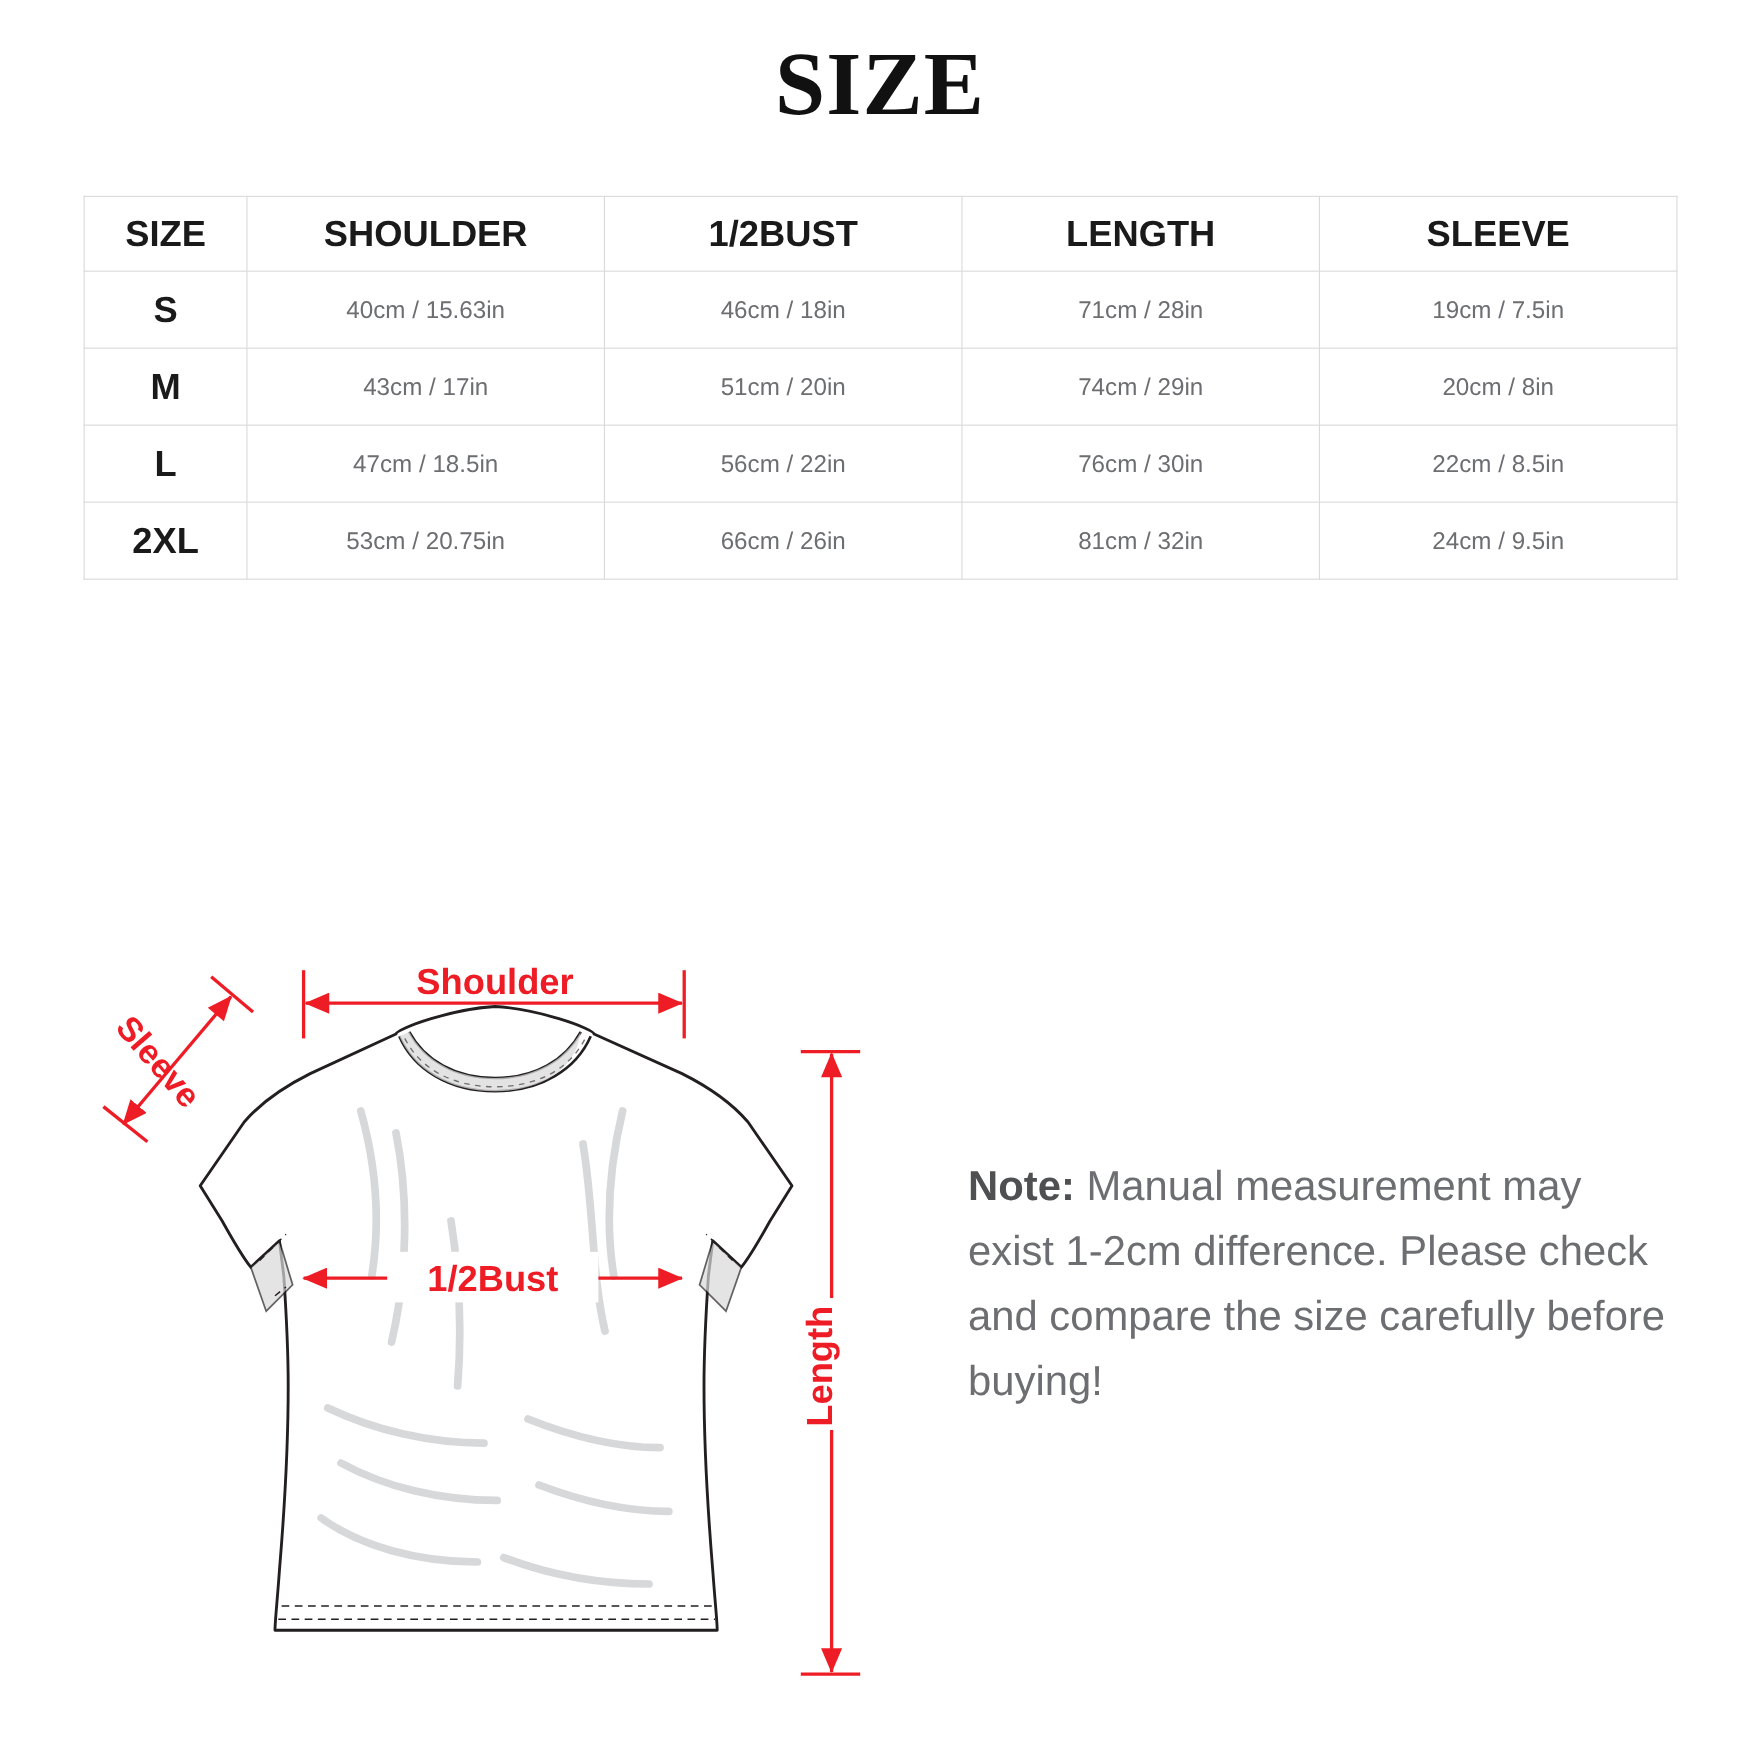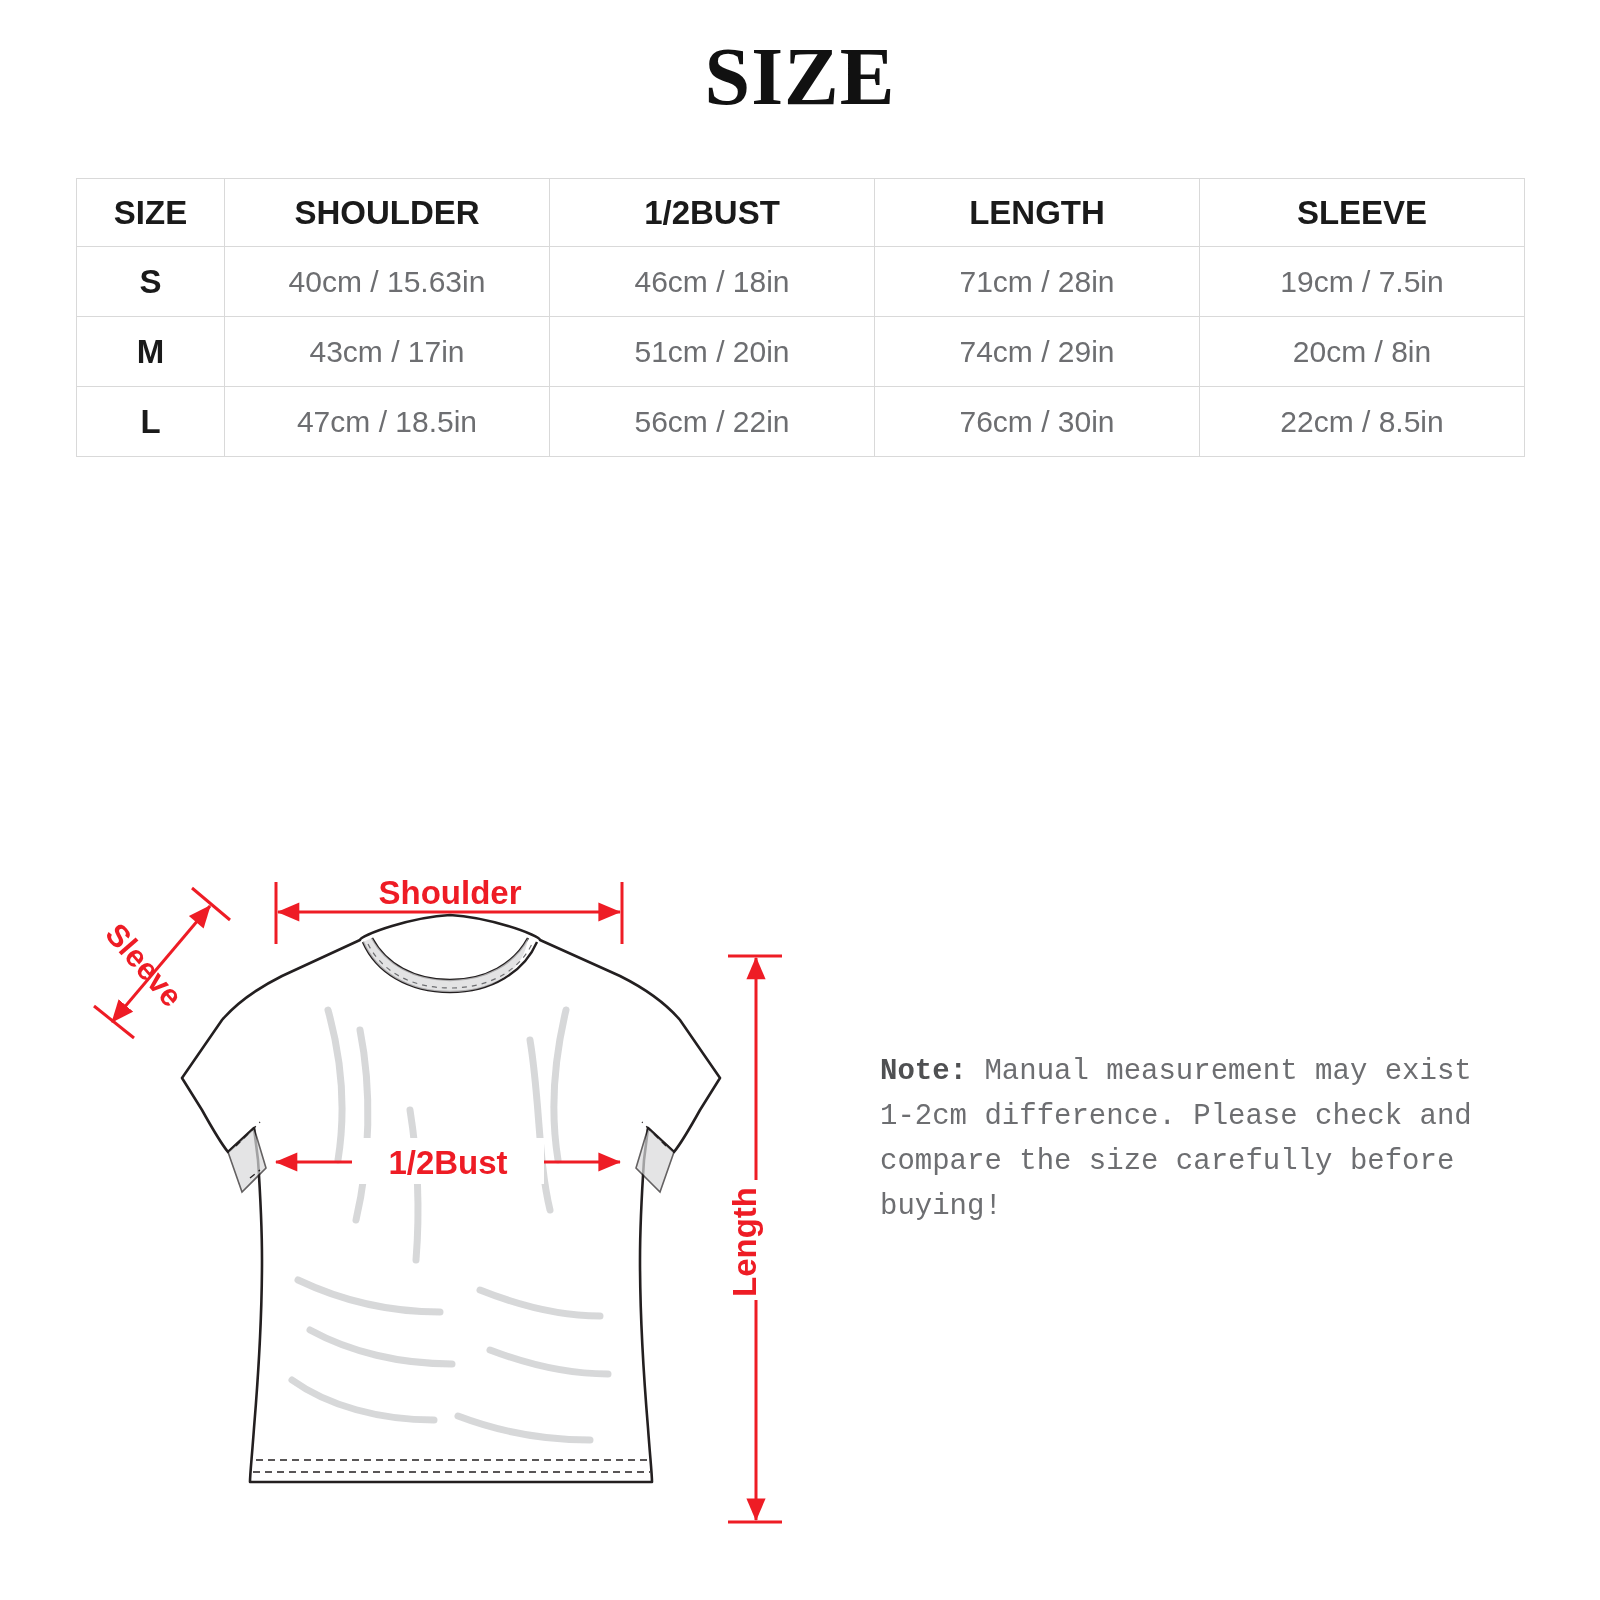--- a/index.html
+++ b/index.html
@@ -55,45 +55,44 @@
     font-weight: bold;
     color: #1a1a1a;
     height: 68px;
   }
   table.size-table tbody td.size-cell {
     font-size: 33px;
     font-weight: bold;
     color: #1a1a1a;
   }
   table.size-table tbody td.val {
-    font-size: 30px;
+    font-size: 22px;
     font-weight: normal;
     color: #6d6e71;
   }
 
   
   .diagram {
     position: absolute;
     left: 60px;
     top: 860px;
     width: 780px;
     height: 700px;
   }
   .diagram svg { display: block; }
 
   
   .note {
     position: absolute;
     left: 880px;
     top: 1050px;
     width: 640px;
-    font-size: 29px;
+    font-size: 38px;
     line-height: 1.55;
     color: #6d6e71;
-    font-family: Liberation Mono, monospace;
   }
   .note b {
     color: #4f5052;
     font-weight: bold;
   }
 </style>
 </head>
 <body>
 
 <h1 class="page-title">SIZE</h1>
@@ -130,20 +129,27 @@
         <td class="val">51cm / 20in</td>
         <td class="val">74cm / 29in</td>
         <td class="val">20cm / 8in</td>
       </tr>
       <tr>
         <td class="size-cell">L</td>
         <td class="val">47cm / 18.5in</td>
         <td class="val">56cm / 22in</td>
         <td class="val">76cm / 30in</td>
         <td class="val">22cm / 8.5in</td>
+      </tr>
+      <tr>
+        <td class="size-cell">2XL</td>
+        <td class="val">53cm / 20.75in</td>
+        <td class="val">66cm / 26in</td>
+        <td class="val">81cm / 32in</td>
+        <td class="val">24cm / 9.5in</td>
       </tr>
     </tbody>
   </table>
 </div>
 
 <div class="diagram">
   <svg width="780" height="700" viewBox="0 0 780 700" xmlns="http://www.w3.org/2000/svg">
     <defs>
       <marker id="arrHead" markerWidth="9" markerHeight="9" refX="7.2" refY="3.2" orient="auto">
         <path d="M0,0 L7.5,3.2 L0,6.4 z" fill="#ee1c25"></path>

